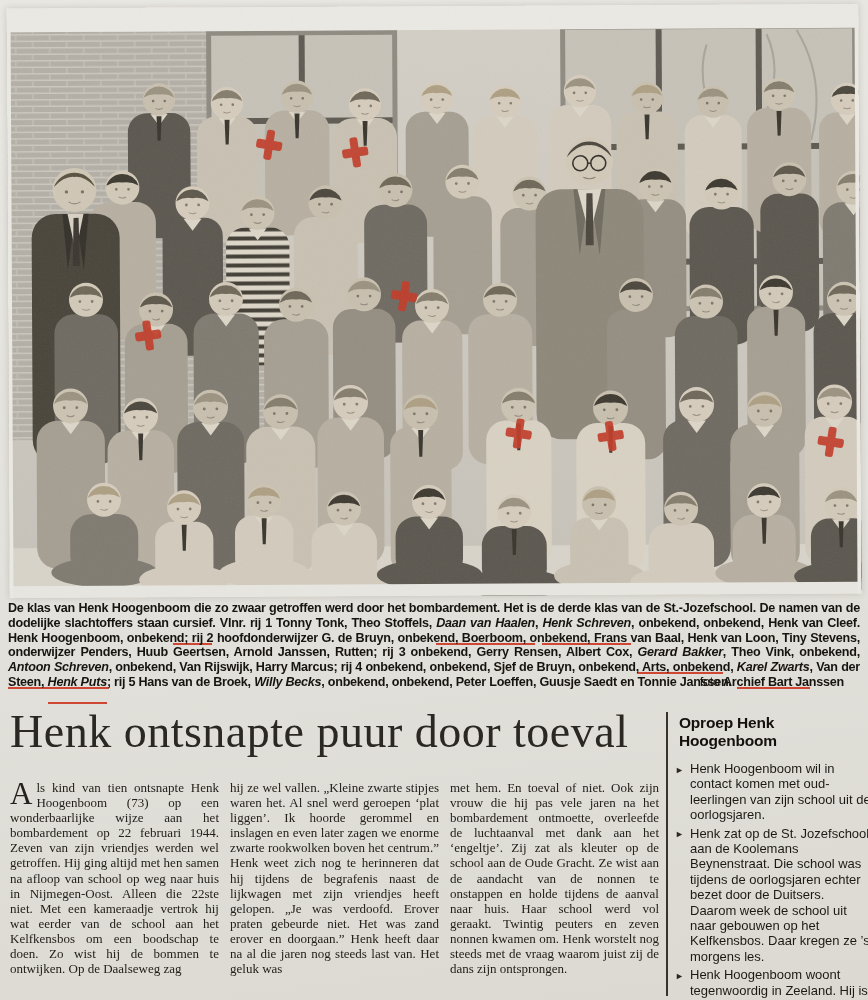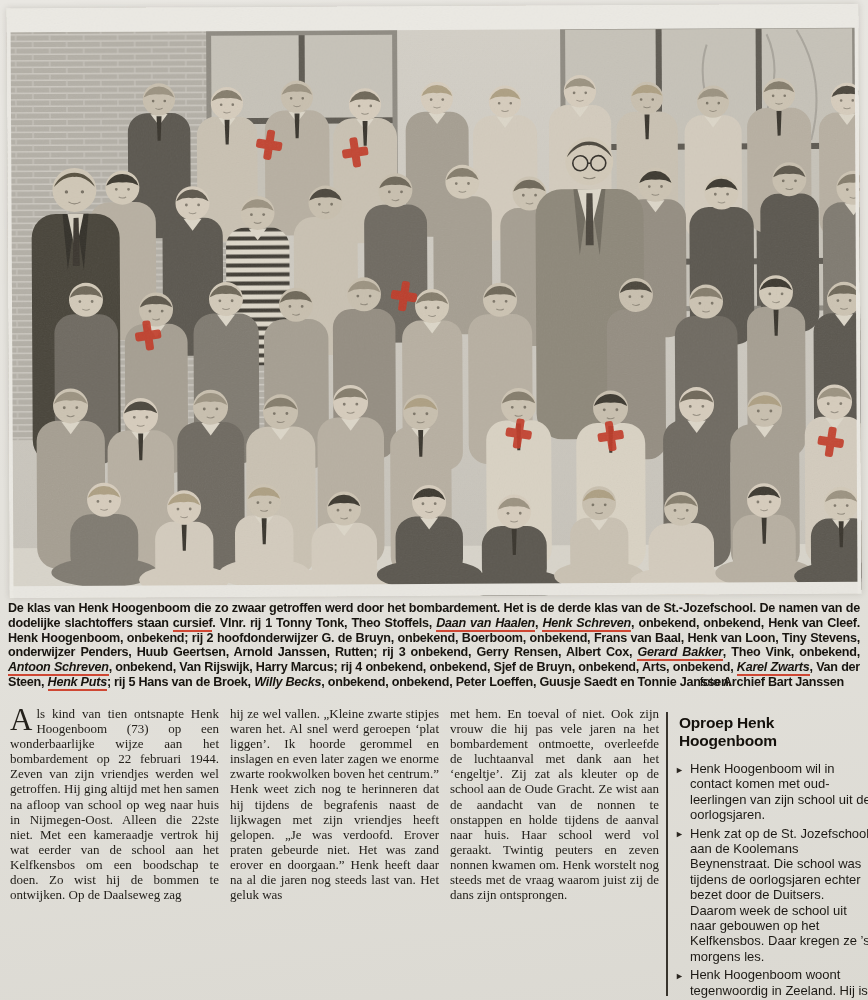--- a/index.html
+++ b/index.html
@@ -8,21 +8,21 @@
         background:linear-gradient(173deg,#e9e7e2 0%,#e3e1db 55%,#dbd9d2 100%);}
   
   .photo{position:absolute;left:8px;top:6px;width:852px;height:590px;
          transform:rotate(-0.3deg);box-shadow:0 0 6px rgba(60,55,45,.18);}
   .photo svg{display:block;width:100%;height:100%;}
   
   .caption{position:absolute;left:8px;top:601px;width:852px;margin:0;
            font:700 12.6px/14.8px "Liberation Sans",sans-serif;letter-spacing:-0.25px;
            color:#17140f;text-align:justify;}
   .caption .it{font-style:italic;margin-top:20px;}
-  .caption .redline{border-bottom:2px solid #cf4733;padding-bottom:0;}
+  .caption .redline{border-bottom:2px solid #cf4733;padding-bottom:13px;}
   .credit{position:absolute;right:16px;bottom:0;font-weight:400;white-space:nowrap;}
   .credit b{font-weight:700;}
   
   .article{position:absolute;left:10px;top:706px;width:650px;}
   .headline{margin:0 0 22px 0;font:400 46px/52px "Liberation Serif",serif;
             color:#2b2823;letter-spacing:0.5px;}
   .cols{display:flex;gap:11px;}
   .col{width:209px;font:13px/15.1px "Liberation Serif",serif;color:#24211c;
        text-align:justify;white-space:pre-line;hyphens:none;}
   .dropcap{float:left;font:400 31px/26px "Liberation Serif",serif;color:#24211c;
@@ -632,20 +632,21 @@
         <rect width="852" height="590" filter="url(#grain)"></rect>
       </svg>
   </figure>
 
   <p class="caption">
     <span><span>De klas van Henk Hoogenboom die zo zwaar getroffen werd door het bombardement. Het is de derde klas van de St.-Jozefschool. De namen van de dodelijke slachtoffers staan </span><span class="redline">cursief</span><span>. Vlnr. rij 1 Tonny Tonk, Theo Stoffels, </span><span class="it redline">Daan van Haalen</span><span>, </span><span class="it redline">Henk Schreven</span><span>, onbekend, onbekend, Henk van Cleef. Henk Hoogenboom, onbekend; rij 2 hoofdonderwijzer G. de Bruyn, onbekend, Boerboom, onbekend, Frans van Baal, Henk van Loon, Tiny Stevens, onderwijzer Penders, Huub Geertsen, Arnold Janssen, Rutten; rij 3 onbekend, Gerry Rensen, Albert Cox, </span><span class="it redline">Gerard Bakker</span><span>, Theo Vink, onbekend, </span><span class="it redline">Antoon Schreven</span><span>, onbekend, Van Rijswijk, Harry Marcus; rij 4 onbekend, onbekend, Sjef de Bruyn, onbekend, Arts, onbekend, </span><span class="it redline">Karel Zwarts</span><span>, Van der Steen, </span><span class="it redline">Henk Puts</span><span>; rij 5 Hans van de Broek, </span><span class="it">Willy Becks</span><span>, onbekend, onbekend, Peter Loeffen, Guusje Saedt en Tonnie Janssen.</span></span>
     <span class="credit"><span>foto</span> <b>Archief Bart Janssen</b></span>
   </p>
 
   <div class="article">
+    <h1 class="headline">Henk ontsnapte puur door toeval</h1>
     <div class="cols">
       <div class="col"><span class="dropcap">A</span><span>ls kind van tien ontsnapte Henk Hoogenboom (73) op een wonderbaarlijke wijze aan het bombardement op 22 februari 1944. Zeven van zijn vriendjes werden wel getroffen. Hij ging altijd met hen samen na afloop van school op weg naar huis in Nijmegen-Oost. Alleen die 22ste niet. Met een kameraadje vertrok hij wat eerder van de school aan het Kelfkensbos om een boodschap te doen. Zo wist hij de bommen te ontwijken. Op de Daalseweg zag</span></div>
       <div class="col">hij ze wel vallen. „Kleine zwarte stipjes waren het. Al snel werd geroepen ‘plat liggen’. Ik hoorde gerommel en inslagen en even later zagen we enorme zwarte rookwolken boven het centrum.”
 Henk weet zich nog te herinneren dat hij tijdens de begrafenis naast de lijkwagen met zijn vriendjes heeft gelopen. „Je was verdoofd. Erover praten gebeurde niet. Het was zand erover en doorgaan.” Henk heeft daar na al die jaren nog steeds last van. Het geluk was</div>
       <div class="col">met hem. En toeval of niet. Ook zijn vrouw die hij pas vele jaren na het bombardement ontmoette, overleefde de luchtaanval met dank aan het ‘engeltje’. Zij zat als kleuter op de school aan de Oude Gracht. Ze wist aan de aandacht van de nonnen te onstappen en holde tijdens de aanval naar huis. Haar school werd vol geraakt. Twintig peuters en zeven nonnen kwamen om. Henk worstelt nog steeds met de vraag waarom juist zij de dans zijn ontsprongen.</div>
     </div>
   </div>
 
   <aside class="sidebar">
     <h2>Oproep Henk Hoogenboom</h2>

